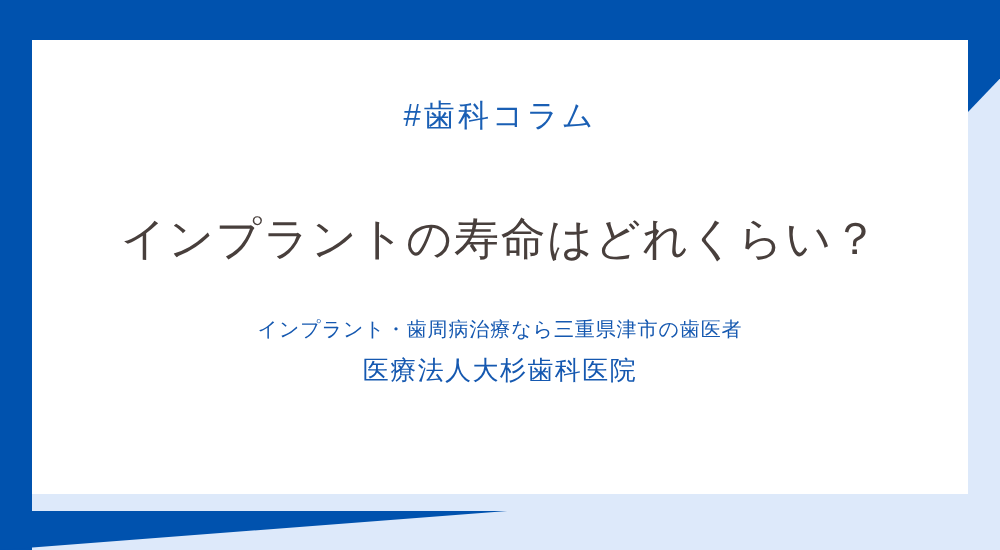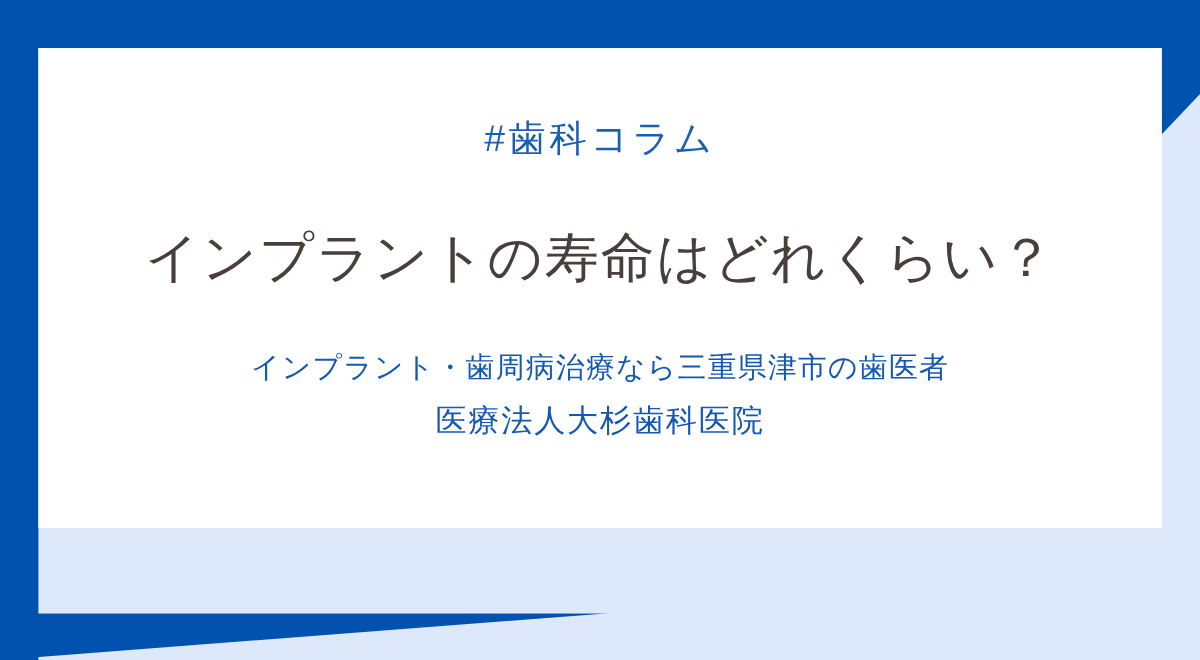--- a/index.html
+++ b/index.html
@@ -75,59 +75,59 @@
     -webkit-clip-path: polygon(0 0, 100% 0, 88% 100%, 0 100%);
     clip-path: polygon(0 0, 89% 0, 0 100%, 0 100%);
   }
 
   
   .card {
     position: absolute;
     left: 32px;
     top: 40px;
     width: 936px;
-    height: 400px;
+    height: 454px;
     background: #ffffff;
     box-sizing: border-box;
     display: flex;
     flex-direction: column;
     align-items: center;
   }
 
   .tag {
     margin-top: 60px;
     font-size: 31px;
     line-height: 1;
     color: #1a5fb4;
     letter-spacing: 0.10em;
     font-weight: 400;
     white-space: nowrap;
   }
 
   .headline {
-    margin-top: 52px;
+    margin-top: 76px;
     text-align: center;
     color: #483f3c;
     font-size: 45px;
     line-height: 1.42;
     letter-spacing: 0.035em;
     font-weight: 400;
     white-space: nowrap;
   }
   .headline-line {
     display: block;
   }
 
   .footer {
     margin-top: 48px;
     text-align: center;
     color: #1558b0;
   }
   .site-desc {
-    font-size: 24px;
+    font-size: 20px;
     line-height: 1;
     letter-spacing: 0.045em;
     font-weight: 400;
     white-space: nowrap;
   }
   .site-name {
     margin-top: 18px;
     font-size: 26px;
     line-height: 1;
     letter-spacing: 0.055em;

